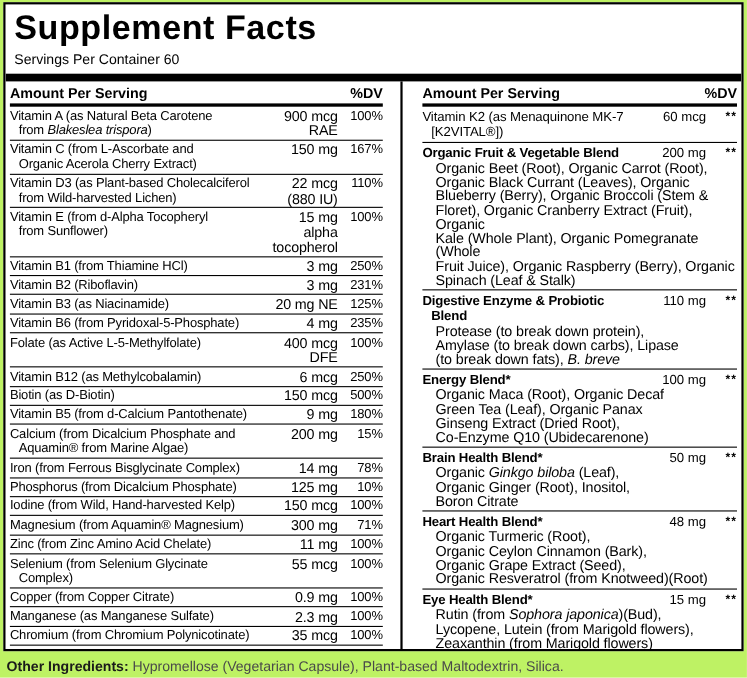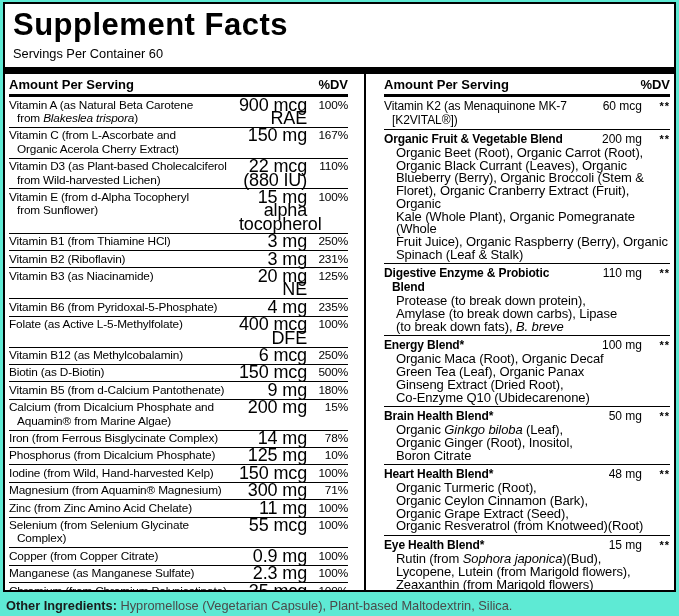--- a/index.html
+++ b/index.html
@@ -3,21 +3,21 @@
 <meta charset="utf-8">
 <style>
   * { margin:0; padding:0; box-sizing:border-box; }
   html,body { background:#fff; }
   body {
     width:679px; height:616px; overflow:hidden;
     font-family:"Liberation Sans", sans-serif;
     color:#000;
     -webkit-font-smoothing:antialiased;
   }
-  .page { width:679px; height:616px; position:relative; background:#5eead4;text-decoration:underline; }
+  .page { width:679px; height:616px; position:relative; background:#bef264;text-decoration:underline; }
 
   .label {
     position:absolute; left:3px; top:2px; width:673px; height:590px;
     border:2px solid #000; background:#fff;
     display:flex; flex-direction:column; overflow:hidden;
   }
   .title {
     font-weight:bold; font-size:31px; line-height:34px; letter-spacing:.5px;
     padding:4px 0 2px 8px;
   }
@@ -45,21 +45,21 @@
   
   .lrow { padding:1.5px 0 1.5px; }
   .lrow + .lrow { border-top:1px solid #000; }
   .rowline { display:flex; align-items:flex-start; column-gap:4px; }
   .col-left .cell-name {
     flex:1; font-size:11.8px; line-height:13.4px; letter-spacing:-.15px;
     white-space:pre-line; padding-left:8px; text-indent:-8px; min-width:0;
   }
   .col-left .cell-amt {
     width:68px; flex-shrink:0; text-align:right;
-    font-size:18px; line-height:13.4px; letter-spacing:-.15px; white-space:pre-line;
+    font-size:13px; line-height:13.4px; letter-spacing:-.15px; white-space:pre-line;
   }
   .col-left .cell-dv {
     width:37px; flex-shrink:0; text-align:right;
     font-size:11.8px; line-height:13.4px; letter-spacing:-.15px;
   }
 
   
   .rrow { padding:2px 0 2px; }
   .rrow + .rrow { border-top:1px solid #000; }
   .col-right .cell-name {

